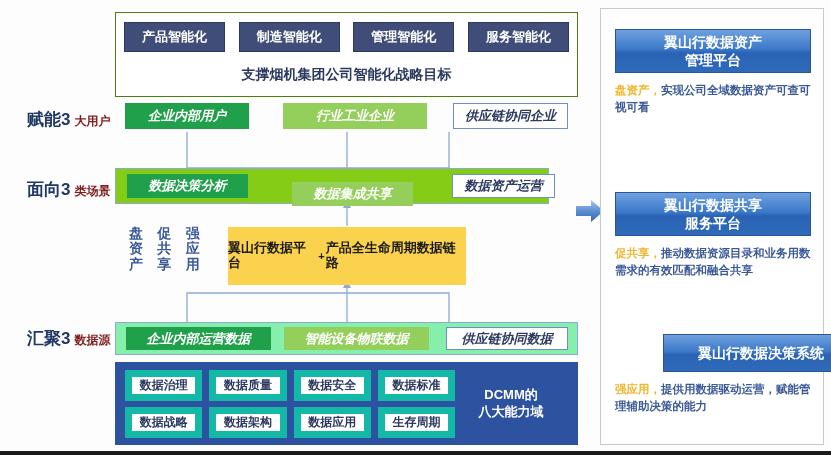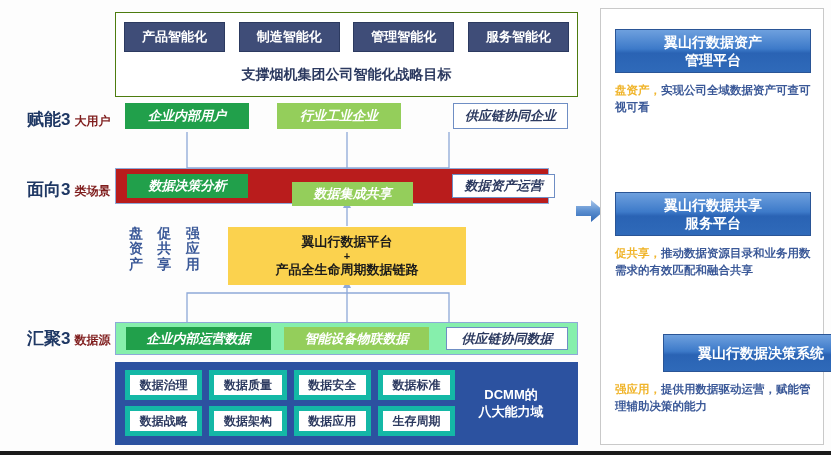--- a/index.html
+++ b/index.html
@@ -54,36 +54,36 @@
   .chip{
     position:absolute;top:0;height:26px;box-sizing:border-box;
     display:flex;align-items:center;justify-content:center;
     font-size:13px;font-weight:bold;font-style:italic;
   }
   .chip.green-dark{background:#21a04b;color:#ffffff;border:1px solid #21a04b;}
   .chip.green-light{background:#94ce5b;color:#ffffff;border:1px solid #94ce5b;}
   .chip.outline{background:#ffffff;color:#2c3a60;border:1px solid #6f8ec4;}
 
   .u1{left:10px;width:124px;}
-  .u2{left:162px;width:124px;}
+  .u2{left:168px;width:144px;}
   .u3{left:338px;width:115px;}
 
   
   .scen-box{
     position:absolute;left:115px;top:168px;width:434px;height:36px;
-    border:1px solid #8ea9d8;background:#b91c1c;box-sizing:border-box;
+    border:1px solid #8ea9d8;background:#84cc16;box-sizing:border-box;
   }
   .s1{left:11px;top:5px;width:121px;height:24px;}
   .s2{left:176px;top:5px;width:121px;height:24px;margin-top:8px;}
   .s3{left:336px;top:5px;width:103px;height:24px;}
 
   
   .platform{
     position:absolute;left:228px;top:227px;width:238px;height:58px;
-    background:#fbd24e;display:flex;flex-direction:column;
+    background:#fbd24e;display:flex;flex-direction:row;
     align-items:center;justify-content:center;gap:1px;
   }
   .platform .pl-line{font-size:13px;font-weight:bold;color:#1a1a1a;line-height:1.15;}
   .platform .pl-plus{font-size:11px;font-weight:bold;color:#1a1a1a;line-height:1;}
 
   
   .slogan{
     position:absolute;left:129px;top:226px;width:80px;
     display:flex;flex-direction:row;gap:5px;
   }
@@ -104,21 +104,21 @@
     background:#2c52a0;box-sizing:border-box;
   }
   .dcmm-grid{
     position:absolute;left:10px;top:8px;width:330px;height:66px;
     display:grid;grid-template-columns:repeat(4,1fr);grid-template-rows:repeat(2,1fr);
     gap:6px 7px;
   }
   .dcmm-cell{
     background:#ffffff;color:#2c3a60;font-size:12px;font-weight:bold;
     display:flex;align-items:center;justify-content:center;
-    border:5px solid #14b8a6;box-sizing:border-box;
+    border:7px solid #14b8a6;box-sizing:border-box;
   }
   .dcmm-title{
     position:absolute;right:16px;top:50%;transform:translateY(-50%);
     width:102px;text-align:center;color:#ffffff;font-size:13px;font-weight:bold;
     line-height:1.35;
   }
 
   
   .conn{position:absolute;pointer-events:none;}
 

